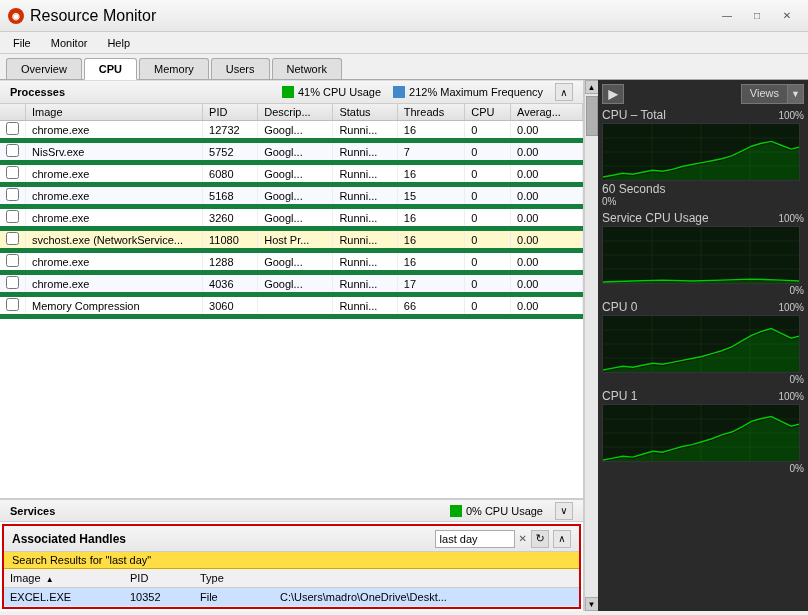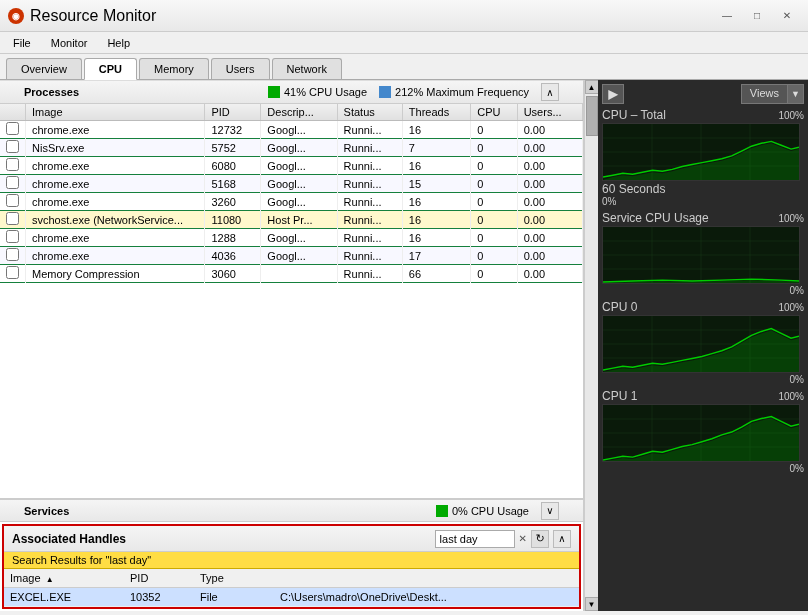--- a/index.html
+++ b/index.html
@@ -118,21 +118,21 @@
       flex-direction: column;
       border-right: 1px solid #ccc;
       overflow: hidden;
     }
 
     
     .section-header {
       background: linear-gradient(to bottom, #f5f5f5, #e8e8e8);
       border-bottom: 1px solid #ccc;
       border-top: 1px solid #ddd;
-      padding: 3px 24px;
+      padding: 3px 10px;
       display: flex;
       align-items: center;
       justify-content: space-between;
       height: 24px;
     }
     .section-title {
       font-weight: 600;
       font-size: 11px;
     }
     .section-info {
@@ -185,21 +185,21 @@
       border-bottom: 1px solid #bbb;
       border-right: 1px solid #ccc;
       padding: 2px 6px;
       text-align: left;
       font-weight: normal;
       white-space: nowrap;
       position: sticky;
       top: 0;
     }
     thead th:first-child { width: 18px; }
-    tbody tr { border-bottom: 1px solid #15803d; }
+    tbody tr { border-bottom: 5px solid #15803d; }
     tbody tr:nth-child(even) { background: #f8f8ff; }
     tbody td {
       padding: 1px 6px;
       border-right: 1px solid #eee;
       white-space: nowrap;
       overflow: hidden;
       text-overflow: ellipsis;
       max-width: 120px;
     }
     td.checkbox-cell { width: 18px; text-align: center; }
@@ -473,21 +473,21 @@
         <table>
           <thead>
             <tr>
               <th></th>
               <th>Image</th>
               <th>PID</th>
               <th>Descrip...</th>
               <th>Status</th>
               <th>Threads</th>
               <th>CPU</th>
-              <th>Users...</th>
+              <th>Averag...</th>
             </tr>
           </thead>
           <tbody id="process-rows">
           <tr>
       <td class="checkbox-cell"><input type="checkbox" style=""></td>
       <td style="max-width:140px;overflow:hidden;text-overflow:ellipsis;">chrome.exe</td>
       <td>12732</td>
       <td>Googl...</td>
       <td>Runni...</td>
       <td>16</td>

